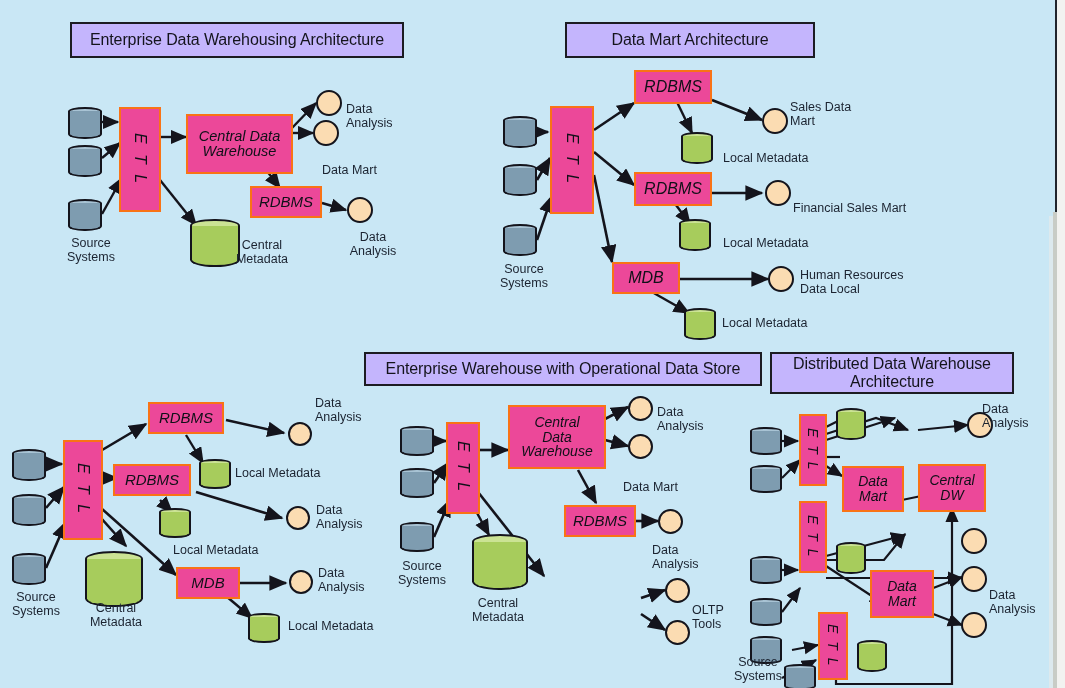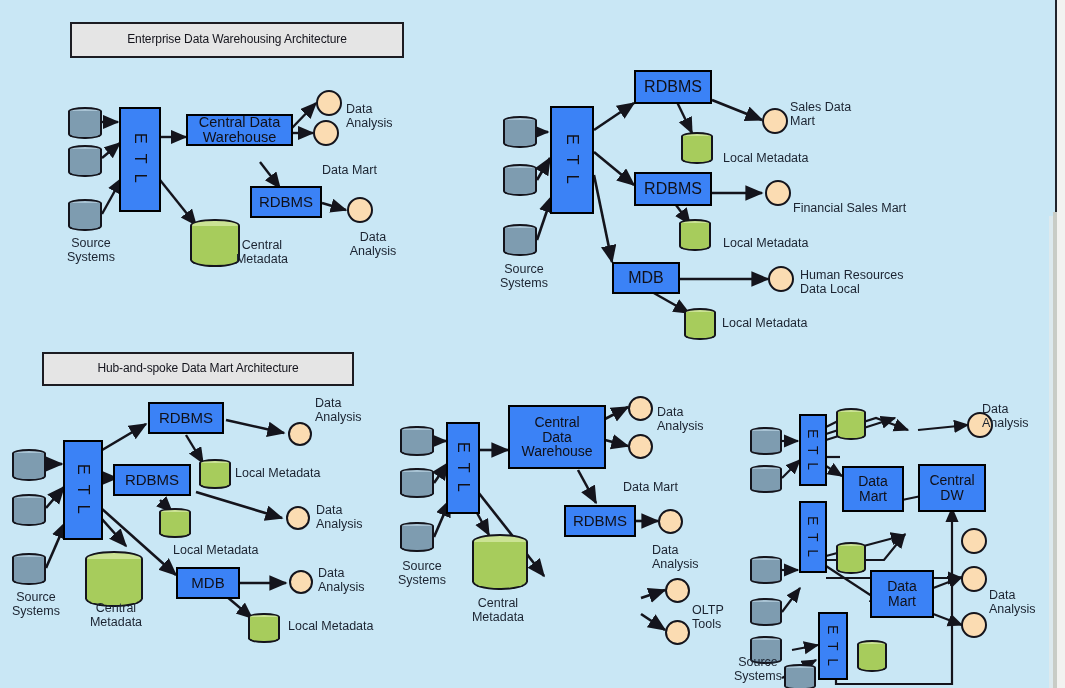--- a/index.html
+++ b/index.html
@@ -10,43 +10,44 @@
     font-family:"Liberation Sans", sans-serif;
     overflow:hidden;
     position:relative;
   }
   #stage{position:absolute;left:0;top:0;width:1065px;height:688px;}
   svg.layer{position:absolute;left:0;top:0;width:1065px;height:688px;overflow:visible;}
 
   
   .title-box{
     position:absolute;
-    background:#e5e5e5;
+    background:#c4b5fd;
     border:2px solid #1c1c22;
     box-sizing:border-box;
     display:flex;align-items:center;justify-content:center;
     text-align:center;
     color:#14141c;
-    font-size:12px;
+    font-size:16px;
     letter-spacing:-0.1px;
     line-height:1.12;
     font-family:"Liberation Sans", sans-serif;
   }
 
   
   .pbox{
     position:absolute;
-    background:#3b82f6;
-    border:2px solid #000000;
+    background:#ec4899;
+    border:2px solid #f97316;
     box-sizing:border-box;
     display:flex;align-items:center;justify-content:center;
     text-align:center;
     color:#101018;
     line-height:1.05;
     font-family:"Liberation Sans", sans-serif;
+    font-style:italic;
   }
   .pbox.vert{
     writing-mode:vertical-rl;
     letter-spacing:3px;
     font-size:16px;
   }
   .pbox.vert span{display:inline-block;}
 
   
   .lbl{
@@ -220,21 +221,21 @@
       <div class="top"></div>
       <div class="body"></div>
     </div>
   <div class="lbl c" style="left:56px;top:236px;width:70px;">Source
 Systems</div>
 
   <div class="pbox vert" style="left:119px;top:107px;width:42px;height:105px;">
       <span>E T L</span>
     </div>
 
-  <div class="pbox" style="left:186px;top:114px;width:107px;height:32px;font-size:14.5px;white-space:pre-line;text-align:center;">Central Data
+  <div class="pbox" style="left:186px;top:114px;width:107px;height:60px;font-size:14.5px;white-space:pre-line;text-align:center;">Central Data
 Warehouse</div>
 
   <div class="pbox" style="left:250px;top:186px;width:72px;height:32px;font-size:15px;">RDBMS</div>
 
   <div class="cyl green" style="left:190px;top:219px;width:50px;height:48px;">
       <div class="top"></div>
       <div class="body"></div>
     </div>
   <div class="lbl c" style="left:226px;top:238px;width:72px;">Central
 Metadata</div>
@@ -242,20 +243,21 @@
   <div class="circ" style="left:316px;top:90px;width:26px;height:26px;"></div>
   <div class="circ" style="left:313px;top:120px;width:26px;height:26px;"></div>
   <div class="lbl" style="left:346px;top:102px;width:72px;">Data
 Analysis</div>
   <div class="lbl" style="left:322px;top:163px;">Data Mart</div>
 
   <div class="circ" style="left:347px;top:197px;width:26px;height:26px;"></div>
   <div class="lbl c" style="left:338px;top:230px;width:70px;">Data
 Analysis</div>
 
+  <div class="title-box" style="left:565px;top:22px;width:250px;height:36px;">Data Mart Architecture</div>
 
   <div class="cyl blue" style="left:503px;top:116px;width:34px;height:32px;">
       <div class="top"></div>
       <div class="body"></div>
     </div>
   <div class="cyl blue" style="left:503px;top:164px;width:34px;height:32px;">
       <div class="top"></div>
       <div class="body"></div>
     </div>
   <div class="cyl blue" style="left:503px;top:224px;width:34px;height:32px;">
@@ -291,21 +293,20 @@
   <div class="pbox" style="left:612px;top:262px;width:68px;height:32px;font-size:16px;">MDB</div>
   <div class="cyl green" style="left:684px;top:308px;width:32px;height:32px;">
       <div class="top"></div>
       <div class="body"></div>
     </div>
   <div class="lbl" style="left:722px;top:316px;">Local Metadata</div>
   <div class="circ" style="left:768px;top:266px;width:26px;height:26px;"></div>
   <div class="lbl" style="left:800px;top:268px;width:140px;">Human Resources
 Data Local</div>
 
-  <div class="title-box" style="left:42px;top:352px;width:312px;height:34px;">Hub-and-spoke Data Mart Architecture</div>
 
   <div class="cyl blue" style="left:12px;top:449px;width:34px;height:32px;">
       <div class="top"></div>
       <div class="body"></div>
     </div>
   <div class="cyl blue" style="left:12px;top:494px;width:34px;height:32px;">
       <div class="top"></div>
       <div class="body"></div>
     </div>
   <div class="cyl blue" style="left:12px;top:553px;width:34px;height:32px;">
@@ -349,20 +350,21 @@
   <div class="pbox" style="left:176px;top:567px;width:64px;height:32px;font-size:15px;">MDB</div>
   <div class="cyl green" style="left:248px;top:613px;width:32px;height:30px;">
       <div class="top"></div>
       <div class="body"></div>
     </div>
   <div class="lbl" style="left:288px;top:619px;">Local Metadata</div>
   <div class="circ" style="left:289px;top:570px;width:24px;height:24px;"></div>
   <div class="lbl" style="left:318px;top:566px;width:70px;">Data
 Analysis</div>
 
+  <div class="title-box" style="left:364px;top:352px;width:398px;height:34px;">Enterprise Warehouse with Operational Data Store</div>
 
   <div class="cyl blue" style="left:400px;top:426px;width:34px;height:30px;">
       <div class="top"></div>
       <div class="body"></div>
     </div>
   <div class="cyl blue" style="left:400px;top:468px;width:34px;height:30px;">
       <div class="top"></div>
       <div class="body"></div>
     </div>
   <div class="cyl blue" style="left:400px;top:522px;width:34px;height:30px;">
@@ -396,20 +398,22 @@
       <div class="body"></div>
     </div>
   <div class="lbl c" style="left:461px;top:596px;width:74px;">Central
 Metadata</div>
 
   <div class="circ" style="left:665px;top:578px;width:25px;height:25px;"></div>
   <div class="circ" style="left:665px;top:620px;width:25px;height:25px;"></div>
   <div class="lbl" style="left:692px;top:603px;width:54px;">OLTP
 Tools</div>
 
+  <div class="title-box" style="left:770px;top:352px;width:244px;height:42px;white-space:pre-line;">Distributed Data Warehouse
+Architecture</div>
 
   <div class="cyl blue" style="left:750px;top:427px;width:32px;height:28px;">
       <div class="top"></div>
       <div class="body"></div>
     </div>
   <div class="cyl blue" style="left:750px;top:465px;width:32px;height:28px;">
       <div class="top"></div>
       <div class="body"></div>
     </div>
   <div class="pbox vert" style="left:799px;top:414px;width:28px;height:72px;font-size:14px;letter-spacing:2px;">

